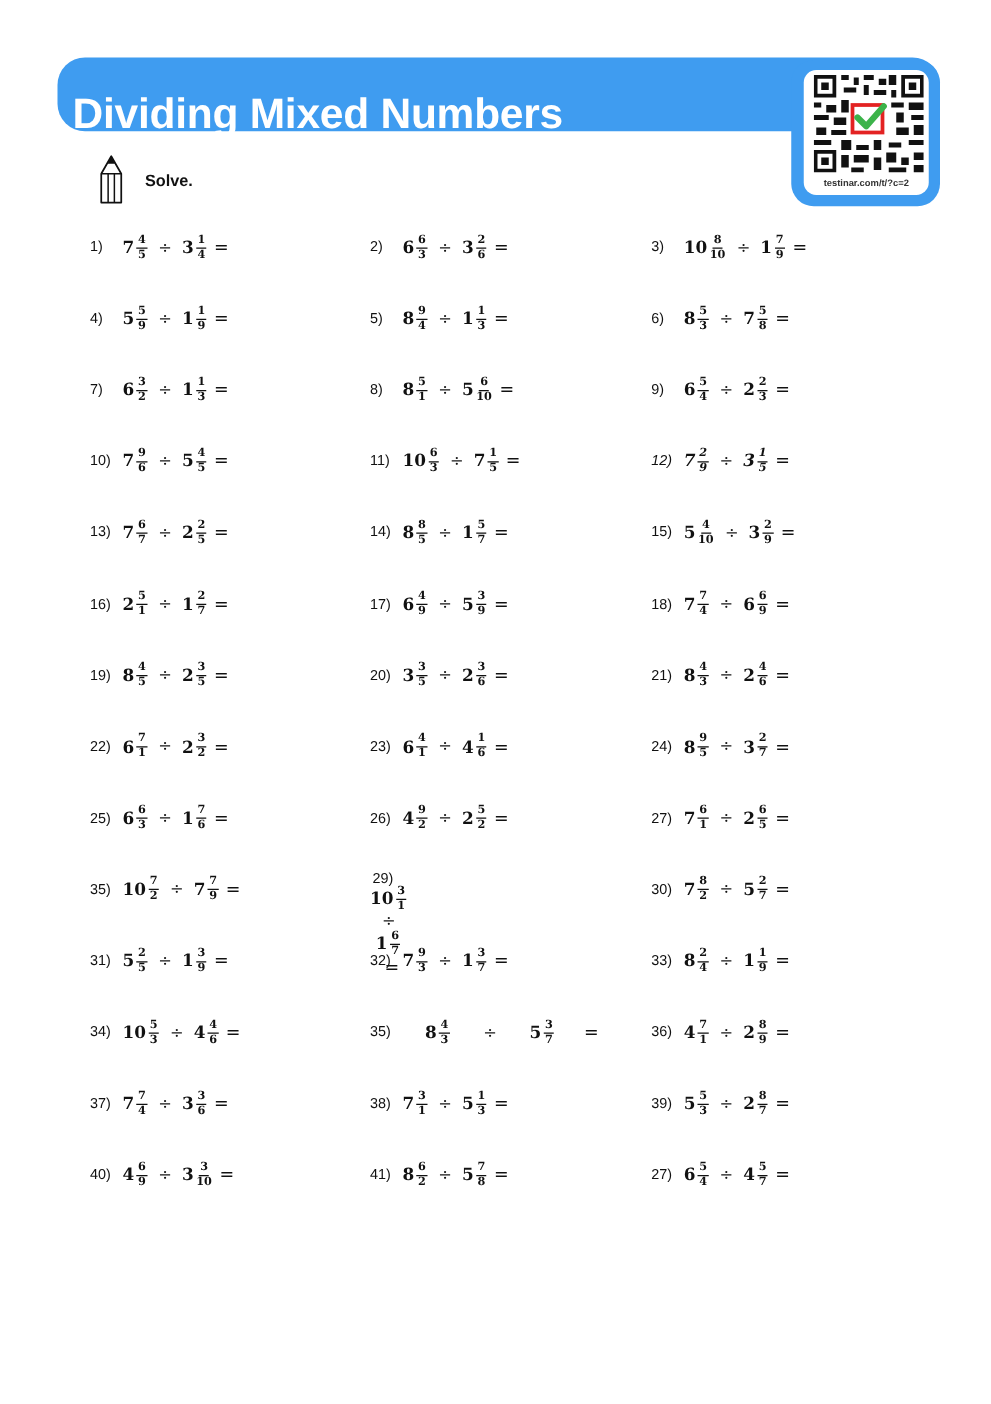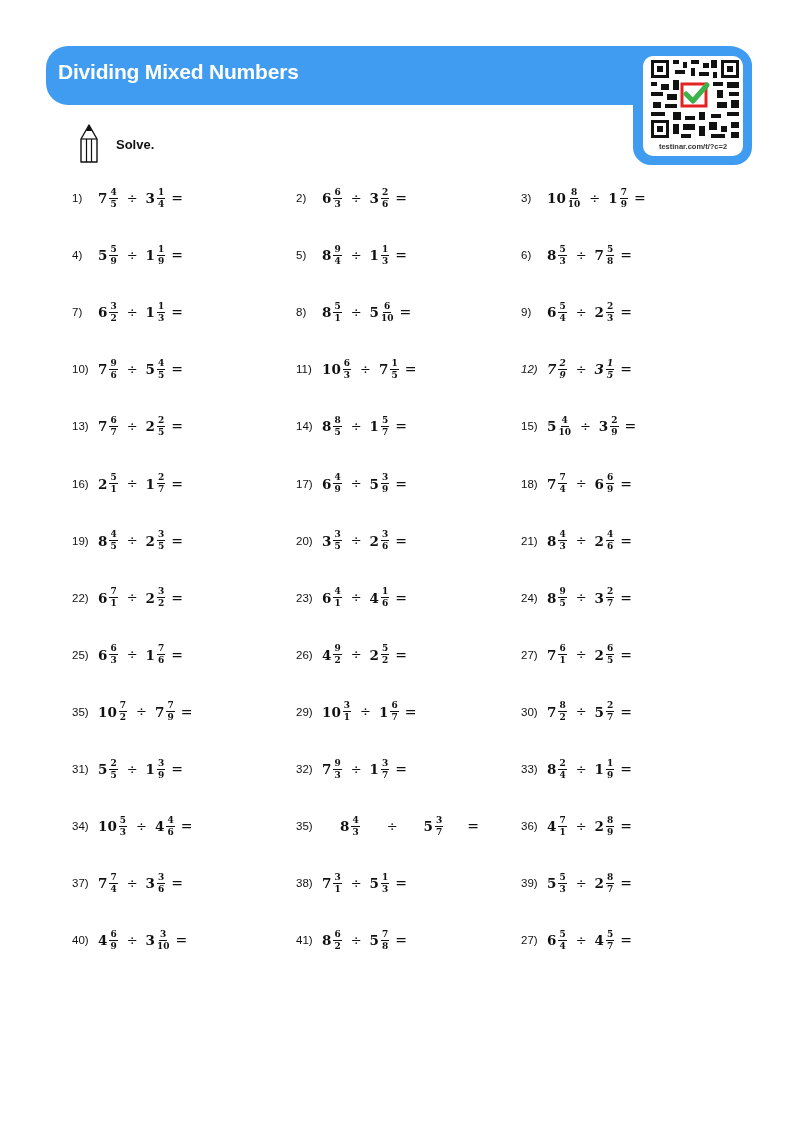--- a/index.html
+++ b/index.html
@@ -4,22 +4,22 @@
   <style>
     * { box-sizing: border-box; margin: 0; padding: 0; }
     html, body { width: 793px; height: 1123px; background: #ffffff; }
     body { position: relative; font-family: "DejaVu Serif", serif; color: #111; overflow: hidden; }
 
     .header-bar {
       position: absolute; left: 46px; top: 46px; width: 706px; height: 59px;
       background: #3f9cf0; border-radius: 22px 22px 0 22px;
     }
     .title {
-      position: absolute; left: 58px; top: 60px; color: #ffffff;
-      font-family: "Liberation Sans", sans-serif; font-weight: bold; font-size: 21px; letter-spacing: -0.2px;
+      position: absolute; left: 58px; top: 72px; color: #ffffff;
+      font-family: "Liberation Sans", sans-serif; font-weight: bold; font-size: 34px; letter-spacing: -0.2px;
     }
     .qr-frame {
       position: absolute; left: 633px; top: 48px; width: 119px; height: 117px;
       background: #3f9cf0; border-radius: 18px;
     }
     .qr-inner {
       position: absolute; left: 643px; top: 56px; width: 100px; height: 100px;
       background: #ffffff; border-radius: 10px;
     }
     .qr-svg { position: absolute; left: 651px; top: 60px; width: 88px; height: 78px; }
@@ -650,21 +650,21 @@
       <span class="op">÷</span>
       <span class="mixed">
         <span class="whole">7</span>
         <span class="frac">
           <span class="nu">7</span>
           <span class="de">9</span>
         </span>
       </span>
       <span class="eq">=</span>
     </div>
-    <div class="problem" style="left: 296px; top: 696.9px;">
+    <div class="problem" style="left: 296px; top: 696.9px; flex-direction: column;">
       <span class="num">29)</span>
       <span class="mixed">
         <span class="whole">10</span>
         <span class="frac">
           <span class="nu">3</span>
           <span class="de">1</span>
         </span>
       </span>
       <span class="op">÷</span>
       <span class="mixed">

